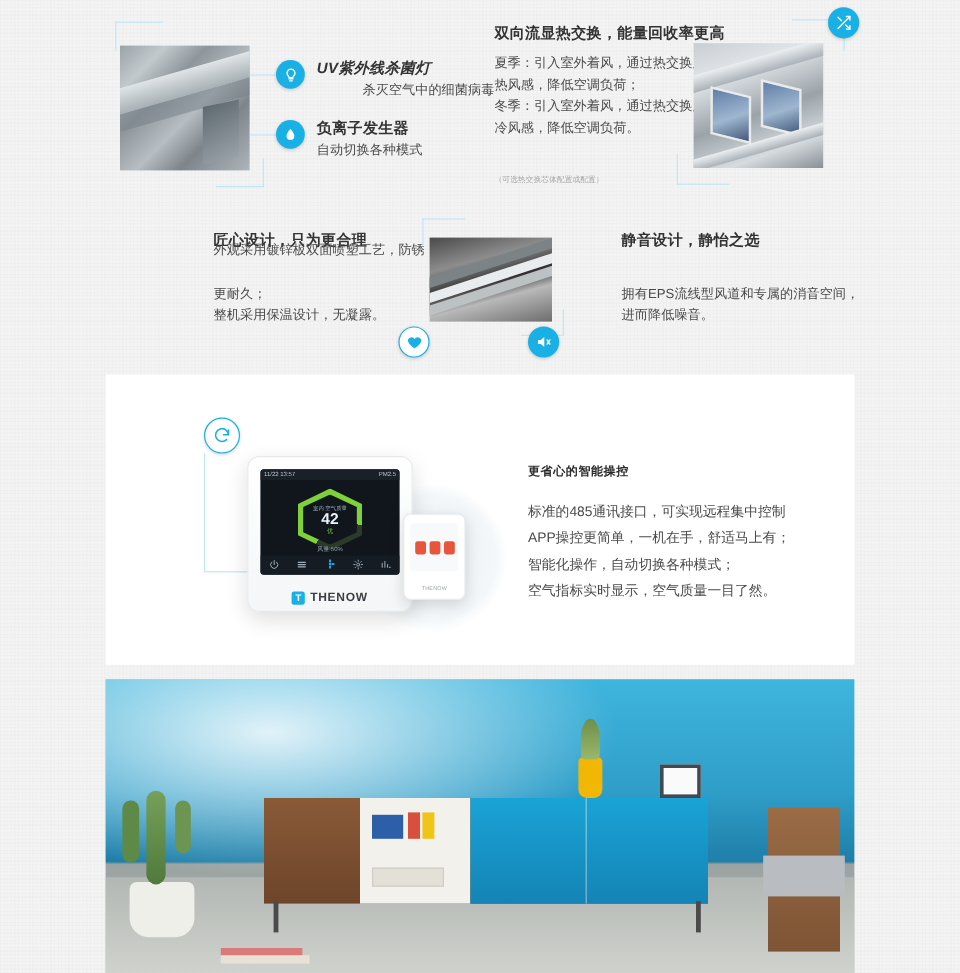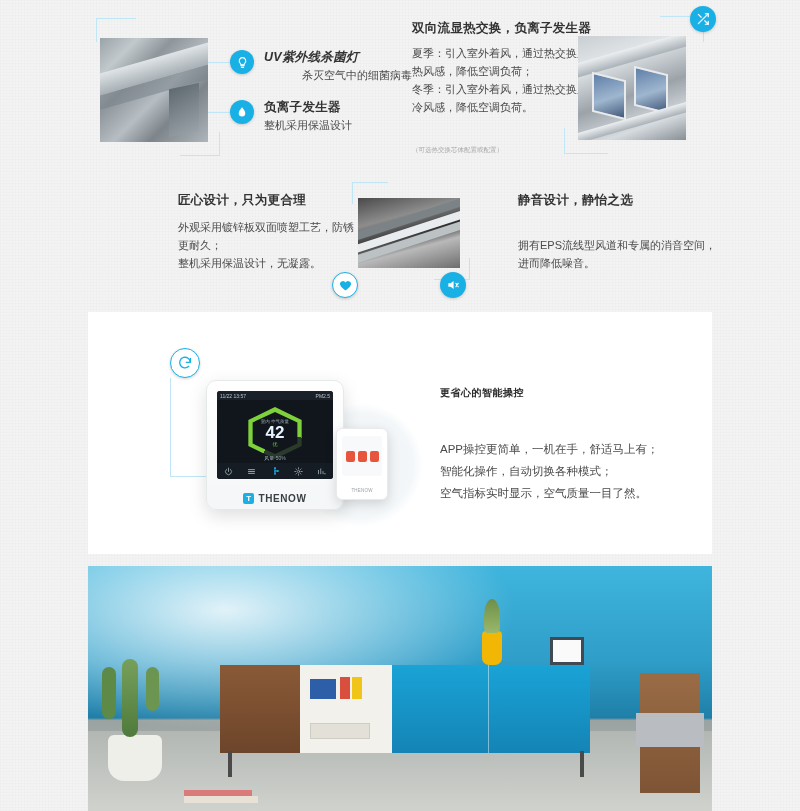--- a/index.html
+++ b/index.html
@@ -175,23 +175,23 @@
   </div>
   <div class="abs hd" style="left:264px; top:49px;font-style:italic;">UV紫外线杀菌灯</div>
   <div class="abs bd" style="left:264px; top:66px;margin-left:38px;">杀灭空气中的细菌病毒</div>
 
   <div class="badge" style="left:230px; top:100px; width:24px; height:24px;">
     <svg width="12" height="12" viewBox="0 0 24 24" fill="#fff">
       <path d="M12 2.5S5.5 10 5.5 14.5a6.5 6.5 0 0 0 13 0C18.5 10 12 2.5 12 2.5z"></path>
     </svg>
   </div>
   <div class="abs hd" style="left:264px; top:99px;">负离子发生器</div>
-  <div class="abs bd" style="left:264px; top:116px;">整机采用保温设计</div>
-
-  <div class="abs hd" style="left:412px; top:20px;">双向流显热交换，负离子发生器</div>
+  <div class="abs bd" style="left:264px; top:116px;">自动切换各种模式</div>
+
+  <div class="abs hd" style="left:412px; top:20px;">双向流显热交换，能量回收率更高</div>
   <div class="abs bd" style="left:412px; top:44px;">夏季：引入室外着风，通过热交换后无明显</div>
   <div class="abs bd" style="left:412px; top:62px;">热风感，降低空调负荷；</div>
   <div class="abs bd" style="left:412px; top:80px;">冬季：引入室外着风，通过热交换后无明显</div>
   <div class="abs bd" style="left:412px; top:98px;">冷风感，降低空调负荷。</div>
   <div class="abs tiny" style="left:412px; top:146px;">（可选热交换芯体配置或配置）</div>
 
   <div class="photo ph-core" style="left:578px; top:36px; width:108px; height:104px;">
     <div class="bar" style="left:-10px; top:10px; width:140px; height:14px; transform:rotate(-16deg);"></div>
     <div class="blk" style="left:14px; top:40px; width:34px; height:40px; transform:skewY(14deg);"></div>
     <div class="blk" style="left:56px; top:34px; width:34px; height:40px; transform:skewY(14deg);"></div>
@@ -204,21 +204,21 @@
     <svg width="14" height="14" viewBox="0 0 24 24" fill="none" stroke="#fff" stroke-width="2" stroke-linecap="round" stroke-linejoin="round">
       <path d="M16 3h5v5"></path>
         <path d="M4 20 21 3"></path>
         <path d="M21 16v5h-5"></path>
         <path d="M15 15l6 6"></path>
         <path d="M4 4l5 5"></path>
     </svg>
   </div>
 
   <div class="abs hd" style="left:178px; top:192px;">匠心设计，只为更合理</div>
-  <div class="abs bd" style="left:178px; top:218px;">外观采用镀锌板双面喷塑工艺，防锈</div>
+  <div class="abs bd" style="left:178px; top:200px;">外观采用镀锌板双面喷塑工艺，防锈</div>
   <div class="abs bd" style="left:178px; top:236px;">更耐久；</div>
   <div class="abs bd" style="left:178px; top:254px;">整机采用保温设计，无凝露。</div>
 
   <div class="photo ph-metal" style="left:358px; top:198px; width:102px; height:70px;"></div>
   <div class="corner" style="left:352px; top:182px; width:36px; height:22px; border-right:none; border-bottom:none;"></div>
   <div class="corner" style="left:434px; top:258px; width:36px; height:22px; border-left:none; border-top:none;"></div>
 
   <div class="badge outline" style="left:332px; top:272px; width:26px; height:26px;">
     <svg width="13" height="13" viewBox="0 0 24 24" fill="#19b0e6">
       <path d="M12 21s-7.5-4.7-9.3-9A5.3 5.3 0 0 1 12 6.6 5.3 5.3 0 0 1 21.3 12c-1.8 4.3-9.3 9-9.3 9z"></path>
@@ -251,21 +251,21 @@
   <div class="device" style="left:206px; top:380px; width:138px; height:130px;">
     <div class="screen" style="left:10px; top:10px; right:10px; height:88px;">
       <div class="topbar">
         <span>11/22 13:57</span>
         <span>PM2.5</span>
       </div>
       <div class="dial">
         <div class="hexring"></div>
         <div class="hexinner">
           <div style="font-size:4.5px;color:#9fb0bd;">室内 空气质量</div>
-          <div style="font-size:17px;color:#eaf5ff;font-weight:bold;line-height:1;">42</div>
+          <div style="font-size:13px;color:#eaf5ff;font-weight:bold;line-height:1;">42</div>
           <div style="font-size:5px;color:#7fd13b;">优</div>
         </div>
       </div>
       <div style="position:absolute; left:0; right:0; bottom:18px; text-align:center; font-size:5px; color:#8fa0ad;">风量 50%</div>
       <div class="botbar">
         <span>
           <svg width="9" height="9" viewBox="0 0 24 24" fill="none" stroke="#9fb0bd" stroke-width="2.2" stroke-linecap="round">
               <path d="M12 3v9"></path>
               <path d="M6.5 6.5a8 8 0 1 0 11 0"></path>
             </svg>
@@ -303,20 +303,21 @@
   <div class="phone" style="left:336px; top:428px;">
     <div class="pscr">
       <span class="dot"></span>
       <span class="dot"></span>
       <span class="dot"></span>
     </div>
     <div class="pbrand">THENOW</div>
   </div>
 
   <div class="abs" style="left:440px; top:386px; font-size:10px; font-weight:bold; color:#2b2b2b; letter-spacing:.5px;">更省心的智能操控</div>
+  <div class="abs bd" style="left:440px; top:418px; font-size:11.5px;">标准的485通讯接口，可实现远程集中控制</div>
   <div class="abs bd" style="left:440px; top:440px; font-size:11.5px;">APP操控更简单，一机在手，舒适马上有；</div>
   <div class="abs bd" style="left:440px; top:484px; font-size:11.5px;">空气指标实时显示，空气质量一目了然。</div>
   <div class="abs bd" style="left:440px; top:462px; font-size:11.5px;">智能化操作，自动切换各种模式；</div>
 
   <div class="photo ph-room" style="left:88px; top:566px; width:624px; height:245px;">
 
     <div style="position:absolute; left:0; right:0; bottom:0; height:80px; background:linear-gradient(180deg,#b3b7b3,#cfd2cd);"></div>
 
     <div style="position:absolute; left:132px; bottom:58px; width:370px; height:88px; background:linear-gradient(180deg,#8a5a37,#6d452a);"></div>
     <div style="position:absolute; left:212px; bottom:58px; width:92px; height:88px; background:#f3f1ec;"></div>

